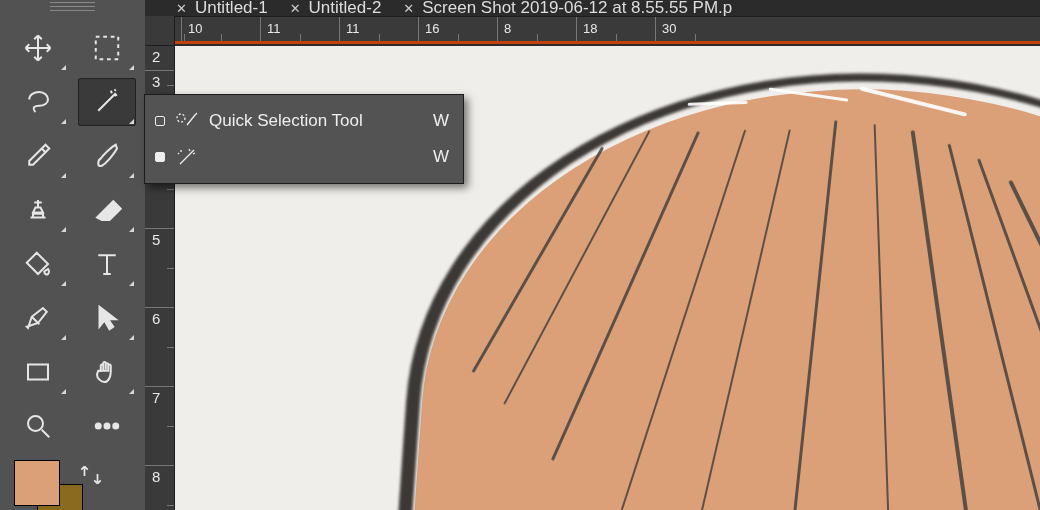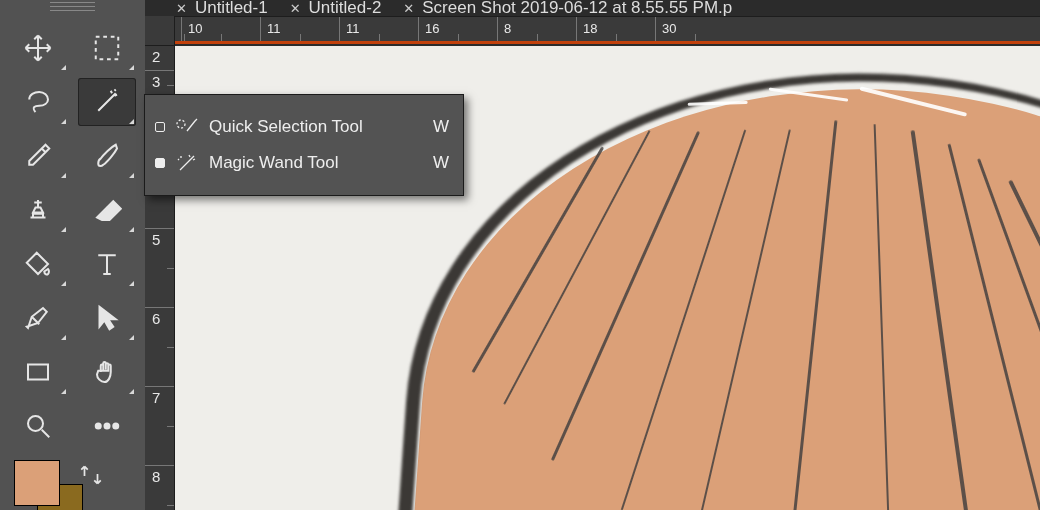--- a/index.html
+++ b/index.html
@@ -31,21 +31,21 @@
   .swap{grid-column:2/3;margin-top:6px}
   .swap svg{width:26px;height:26px;stroke:#e6e6e6;stroke-width:1.6;fill:none}
   
   .canvas{position:absolute;left:175px;top:46px;right:0;bottom:0;background:#efeeea;overflow:hidden}
   .hair{position:absolute;left:230px;top:28px;width:950px;height:720px;border-radius:50% 50% 0 0;transform:rotate(4deg)}
   .hair-fill{position:absolute;inset:16px;border-radius:inherit;background:#dba078}
   .hair-edge{position:absolute;inset:0;border-radius:inherit;border-top:8px solid #3b3835;border-left:14px solid #3b3835;filter:blur(1.5px)}
   .strand{position:absolute;background:#464240;border-radius:2px;opacity:.85;filter:blur(.6px)}
   .strandw{position:absolute;background:#fff;border-radius:2px;opacity:.9}
   
-  .flyout{position:absolute;left:144px;top:94px;width:320px;background:#535353;border:1px solid #1b1b1b;box-shadow:4px 4px 8px rgba(0,0,0,.5);padding:14px 0}
+  .flyout{position:absolute;left:144px;top:94px;width:320px;background:#535353;border:1px solid #1b1b1b;box-shadow:4px 4px 8px rgba(0,0,0,.5);padding:8px 0}
   .flyout .item{display:flex;align-items:center;gap:10px;height:36px;color:#eee;font-size:17px;padding:0 14px 0 10px}
   .flyout .ind{width:10px;height:10px;border-radius:2px;border:1px solid #eee}
   .flyout .ind.active{background:#eee}
   .flyout .ic{width:24px;height:20px;display:flex;align-items:center;justify-content:center}
   .flyout .ic svg{width:24px;height:20px;stroke:#eee;stroke-width:1.3;fill:none}
   .flyout .sc{margin-left:auto;color:#eee}
 </style>
 </head>
 <body>
 
@@ -258,16 +258,15 @@
     <span>Quick Selection Tool</span>
     <span class="sc">W</span>
   </div>
   <div class="item">
     <span class="ind active"></span>
     <span class="ic">
       <svg viewBox="0 0 24 20">
           <path d="M5 17L17 5M17 5l2-2M14 2l1 2M20 6l-2 1M3 6l1 1M6 3l0 2"></path>
         </svg>
     </span>
-    <span>Magic Wand Tool</span>
     <span class="sc">W</span>
   </div>
 </div>
 
 </body></html>

